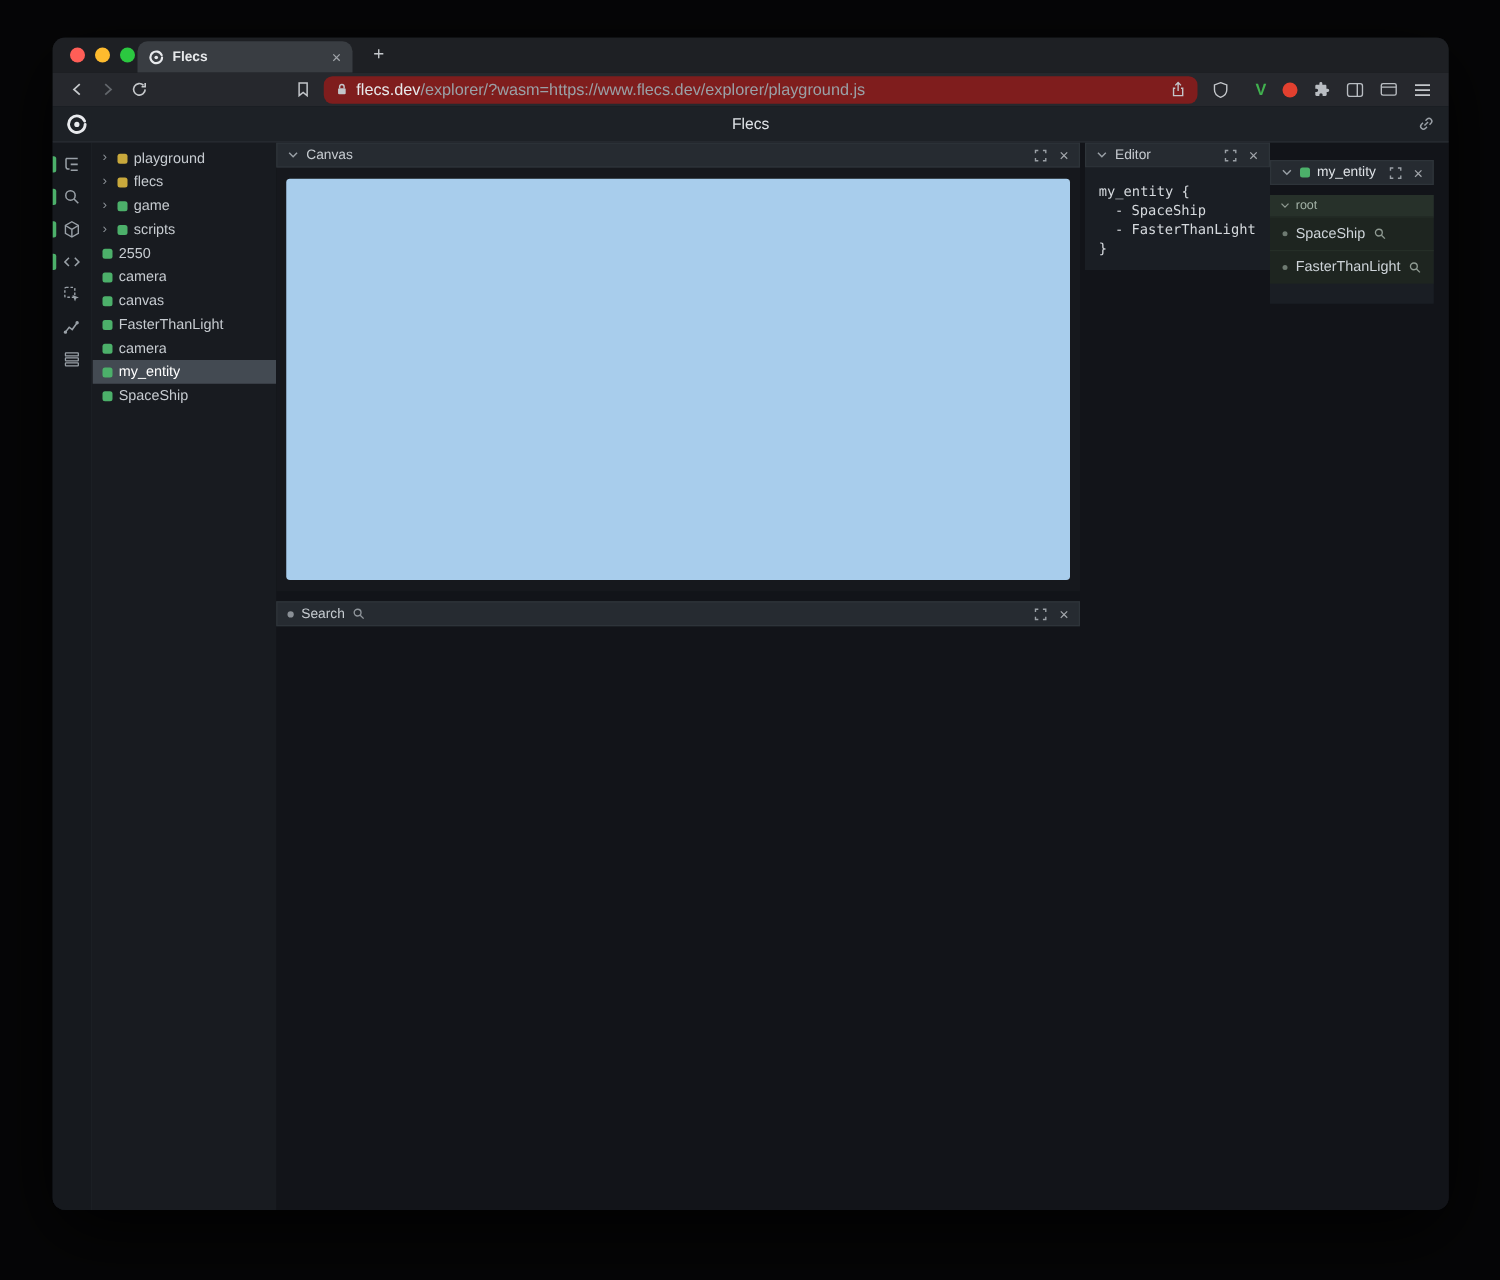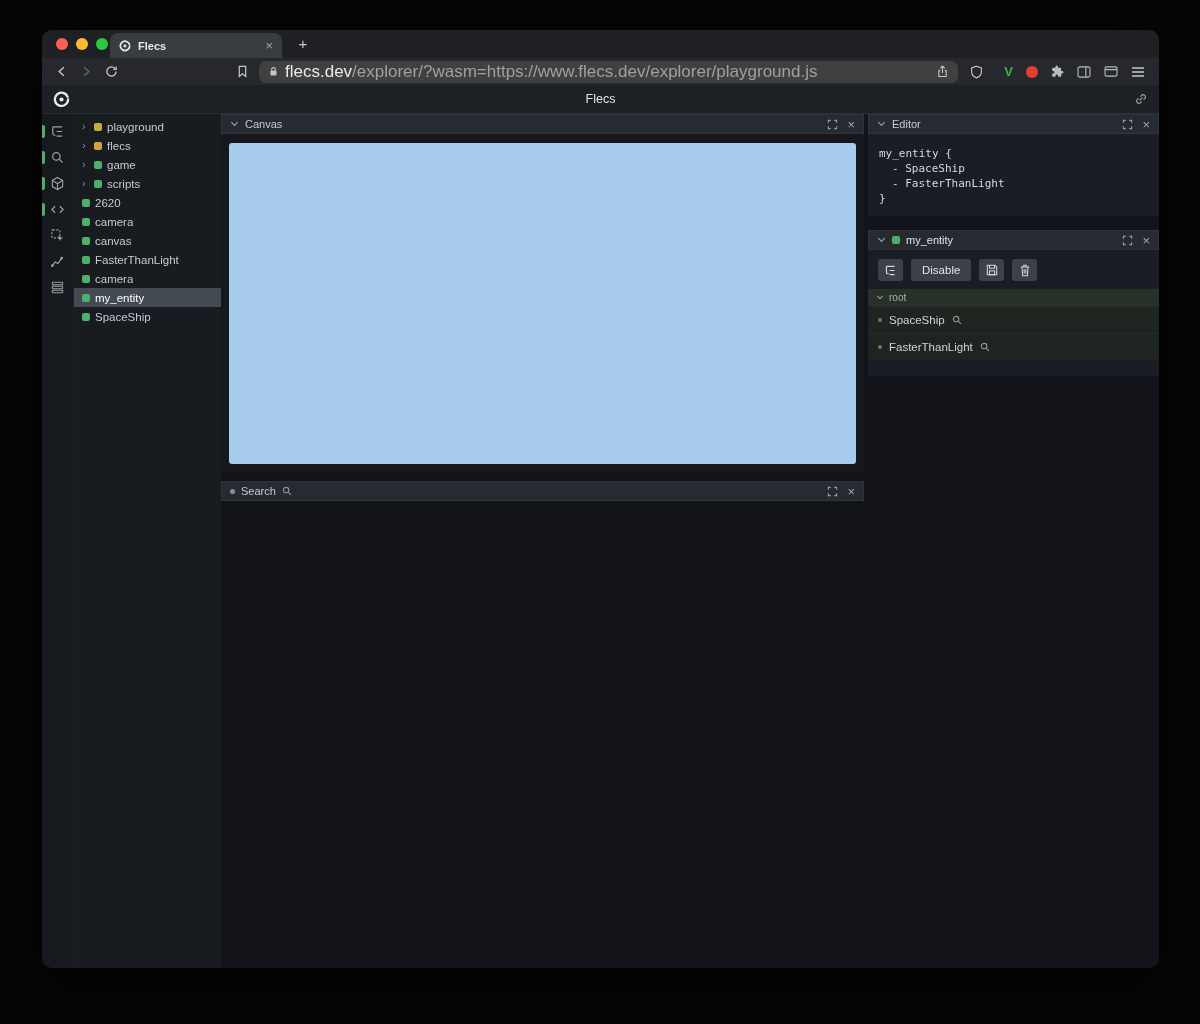--- a/index.html
+++ b/index.html
@@ -16,22 +16,22 @@
   .light.red{background:#ff5e57}.light.yellow{background:#febb2e}.light.green{background:#2bc840}
   .tab { margin-left:68px; height:25px; width:172px; background:#393d42; border-radius:8px 8px 0 0;
          display:flex; align-items:center; gap:7px; padding:0 9px; font-size:11px; color:#e7e9eb; }
   .tab .close-x { margin-left:auto; }
   .newtab { margin:0 0 4px 10px; width:22px; text-align:center; color:#c4c7cb; font-size:15px; line-height:20px; }
   .close-x { color:#a2a6ab; font-size:13px; line-height:1; cursor:default; }
 
   .toolbar { height:27px; background:#26282d; display:flex; align-items:center; padding:0 8px; gap:2px; }
   .navbtn { width:23px; height:22px; display:flex; align-items:center; justify-content:center; }
   .bookmarkbtn { margin-left:106px; width:22px; height:22px; display:flex; align-items:center; justify-content:center; }
-  .urlbar { flex:1; min-width:0; height:22px; margin-left:4px; background:#404040; border-radius:7px;
-            display:flex; align-items:center; gap:7px; padding:0 10px; font-size:17px; white-space:nowrap; }
+  .urlbar { flex:1; min-width:0; height:22px; margin-left:4px; background:#7f1d1d; border-radius:7px;
+            display:flex; align-items:center; gap:7px; padding:0 10px; font-size:13px; white-space:nowrap; }
   .url-domain{ color:#e7e9eb; } .url-path{ color:#9aa0a6; overflow:hidden; text-overflow:ellipsis; min-width:0; }
   .url-share{ margin-left:auto; display:flex; }
   .shieldbtn { width:28px; height:22px; display:flex; align-items:center; justify-content:center; margin:0 2px; }
   .extensions { display:flex; align-items:center; gap:13px; padding:0 6px 0 10px; }
   .ext { display:flex; align-items:center; justify-content:center; }
   .ext-v { color:#41b14f; font-weight:bold; font-size:13px; }
   .ext-red { width:12px; height:12px; border-radius:50%; background:#e2402f; }
 
   
   .appheader { position:relative; height:29px; background:#1d2126; border-bottom:1px solid #282d33;
@@ -62,21 +62,21 @@
   .ph-icons { margin-left:auto; display:flex; align-items:center; gap:9px; }
   .icbtn { display:flex; align-items:center; }
 
   .canvas-panel { background:#16181d; }
   .canvas-panel .panel-body { padding:9px 8px; }
   .canvas-viewport { height:321px; border-radius:3px; background:#a8cdec; }
 
   .search-panel { margin-top:8px; }
   .search-dot { width:5px; height:5px; border-radius:50%; background:#8a9096; }
 
-  .rightcol { width:291px; margin-left:2px; display:flex; flex-direction:column; }
+  .rightcol { width:291px; margin-left:2px; display:flex; }
   .editor-panel .panel-body { background:#1a1e24; padding:12px 11px 10px; min-height:82px;
       font-family:"DejaVu Sans Mono", monospace; font-size:11px; line-height:15px; color:#d5d9dd; }
   .code-line.ind { padding-left:13px; }
 
   .inspector-panel { margin-top:14px; }
   .insp-body { background:#1a1e24; padding-bottom:8px; }
   .insp-toolbar { display:flex; gap:8px; padding:9px 10px 0; }
   .tbtn { height:22px; background:#3b4147; border:none; border-radius:3px; color:#e2e5e8;
           display:flex; align-items:center; justify-content:center; font-size:11.5px;
           font-family:"Liberation Sans", sans-serif; }
@@ -271,21 +271,21 @@
           <span class="sq" style="background: rgb(76, 176, 106);"></span>
           <span class="tl">game</span>
         </div>
         <div class="tree-item">
           <span class="tw">›</span>
           <span class="sq" style="background: rgb(76, 176, 106);"></span>
           <span class="tl">scripts</span>
         </div>
         <div class="tree-item">
           <span class="sq" style="background: rgb(76, 176, 106);"></span>
-          <span class="tl">2620</span>
+          <span class="tl">2550</span>
         </div>
         <div class="tree-item">
           <span class="sq" style="background: rgb(76, 176, 106);"></span>
           <span class="tl">camera</span>
         </div>
         <div class="tree-item">
           <span class="sq" style="background: rgb(76, 176, 106);"></span>
           <span class="tl">canvas</span>
         </div>
         <div class="tree-item">
@@ -390,40 +390,20 @@
           <span class="ph-icons">
             <span class="icbtn">
               <svg width="11" height="11" viewBox="0 0 12 12" fill="none" stroke="#9aa0a6" stroke-width="1.2">
                   <path d="M1.5 4V1.5H4M8 1.5h2.5V4M10.5 8v2.5H8M4 10.5H1.5V8"></path>
                 </svg>
             </span>
             <span class="close-x">×</span>
           </span>
         </div>
         <div class="insp-body">
-          <div class="insp-toolbar">
-            <button class="tbtn icon">
-              <svg width="13" height="13" viewBox="0 0 16 16" fill="none" stroke="#d5d8db" stroke-width="1.4">
-                  <path d="M3 3h10M3 3v7a2 2 0 0 0 2 2h1M7 8h6M7 13h6"></path>
-                </svg>
-            </button>
-            <button class="tbtn text">Disable</button>
-            <button class="tbtn icon">
-              <svg width="12" height="12" viewBox="0 0 14 14" fill="none" stroke="#d5d8db" stroke-width="1.2">
-                  <path d="M1.5 1.5h9l2 2v9h-11z"></path>
-                  <path d="M4 1.5V5h6V1.5"></path>
-                  <rect x="4" y="8" width="6" height="4.5"></rect>
-                </svg>
-            </button>
-            <button class="tbtn icon">
-              <svg width="12" height="13" viewBox="0 0 14 15" fill="none" stroke="#d5d8db" stroke-width="1.2">
-                  <path d="M2 3.5h10M5.5 3.5v-2h3v2M3.5 3.5l.7 10h5.6l.7-10M6 6v5M8 6v5"></path>
-                </svg>
-            </button>
-          </div>
           <div>
               <div class="section">
                 <div class="sec-header">
                   <span class="schev">
                     <svg width="8" height="7" viewBox="0 0 10 8" fill="none" stroke="#8f9a92" stroke-width="1.3">
                       <path d="M1.5 2l3.5 3.5L8.5 2"></path>
                     </svg>
                   </span>
                   <span>root</span>
                 </div>

